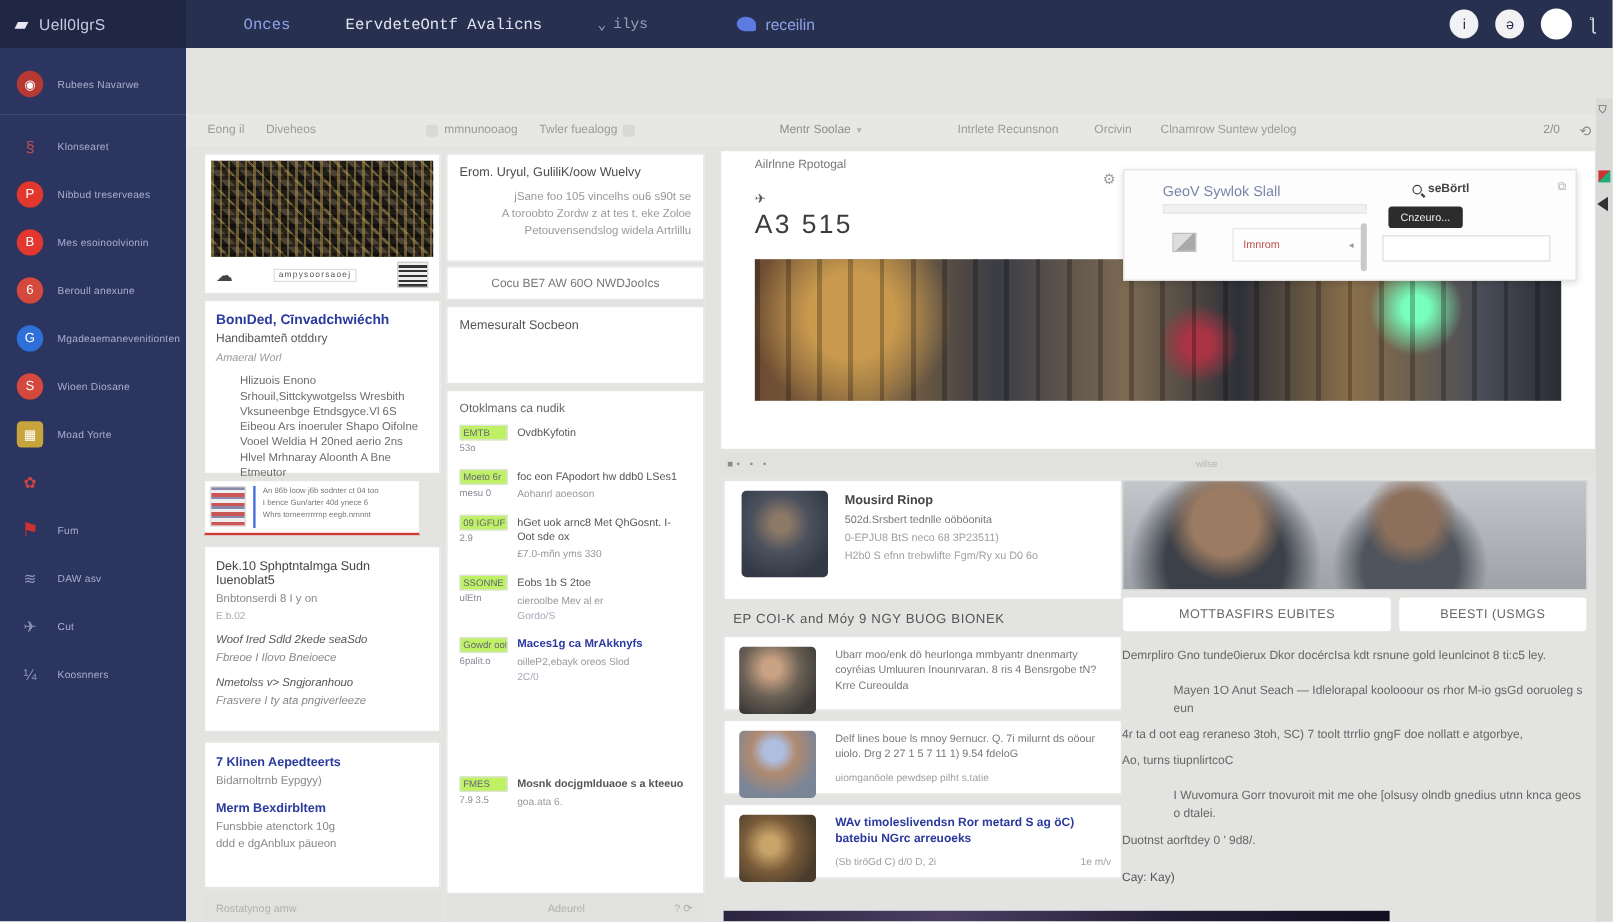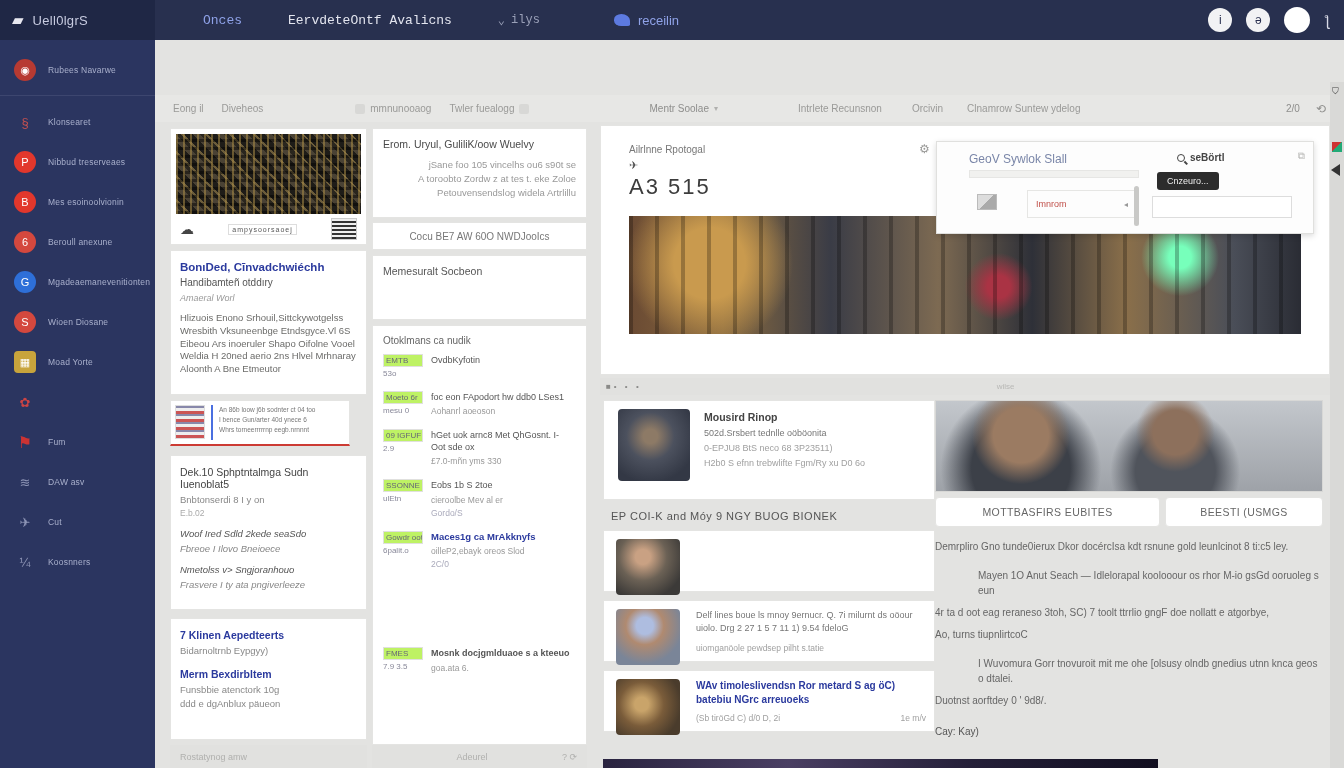--- a/index.html
+++ b/index.html
@@ -66,21 +66,21 @@
       repeating-linear-gradient(45deg, #4a4234 0 5px, #2a261e 5px 9px, #6b5c3a 9px 11px, #1e1c18 11px 17px);
   }
   .c1-logo-row { display:flex; align-items:center; justify-content:space-between; padding:4px 4px 0 4px; }
   .c1-logo { font-size:14px; color:#444; }
   .c1-barcode { font-size:7px; color:#555; letter-spacing:1px; border:1px solid #ddd; padding:1px 3px; }
   .c1-mini-thumb { width:26px; height:22px; border:1px solid #ccc; background:repeating-linear-gradient(0deg,#333 0 2px,#eee 2px 4px); }
   .c1-title-card { position:absolute; left:0; top:128px; width:197px; height:145px; padding:10px 9px; }
   .c1-title { color:#2b3a9e; font-size:11.5px; font-weight:bold; margin-bottom:4px; }
   .c1-sub { font-size:10px; color:#555; margin-bottom:5px; }
   .c1-meta { font-size:9px; color:#999; font-style:italic; margin-bottom:9px; }
-  .c1-body { font-size:9.5px; color:#6b6b69; line-height:1.35; }
+  .c1-body { font-size:9.5px; color:#6b6b69; line-height:1.35;margin-left:20px; }
   .c1-mini-card { position:absolute; left:0; top:278px; width:180px; height:46px; border-bottom:2px solid #cc3b33; display:flex; gap:6px; padding:4px; }
   .c1-mini-card .thumb { width:30px; height:34px; background:repeating-linear-gradient(0deg,#c55 0 3px,#eee 3px 6px,#88a 6px 8px); border:1px solid #ddd; }
   .c1-mini-card .vline { width:2px; background:#4a6fe0; height:100%; }
   .c1-mini-lines { font-size:6.5px; color:#777; line-height:1.5; }
   .c1-list-card { position:absolute; left:0; top:333px; width:197px; height:155px; padding:10px 9px; }
   .c1-list-title { font-size:10.5px; color:#444; margin-bottom:4px; }
   .c1-list-sub { font-size:9.5px; color:#888; margin-bottom:3px; }
   .c1-list-meta { font-size:8.5px; color:#aaa; margin-bottom:10px; }
   .c1-pair { margin-bottom:10px;font-style:italic; }
   .c1-pair .a { font-size:9.5px; color:#555; margin-bottom:4px; }
@@ -106,21 +106,21 @@
   .c2-thumb .t1 { font-size:8px; color:#667; background:#bef264; border:1px solid #e0e0de; padding:1px 2px; margin-bottom:2px; overflow:hidden; white-space:nowrap; }
   .c2-thumb .t2 { font-size:8px; color:#889; }
   .c2-rowtext .rt { font-size:9px; color:#555; line-height:1.35; }
   .c2-rowtext .rs { font-size:8.5px; color:#999; margin-top:3px; }
   .c2-rowtext .rm { font-size:8.5px; color:#aab; margin-top:3px; }
   .c2-rowtext .blue { color:#2b3a9e; font-weight:bold; font-size:9.5px; }
 
   
   .mainp { position:absolute; left:445px; top:0; width:732px; height:646px; }
   .m-top-card { position:absolute; left:0; top:3px; width:730px; height:250px; }
-  .m-kicker { position:absolute; left:28px; top:18px; font-size:10px; color:#777; }
+  .m-kicker { position:absolute; left:28px; top:6px; font-size:10px; color:#777; }
   .m-plane { position:absolute; left:28px; top:33px; font-size:11px; color:#555; }
   .m-big { position:absolute; left:28px; top:48px; font-size:22px; color:#3c3c3c; letter-spacing:2px; }
   .m-gear { position:absolute; left:318px; top:16px; color:#9a9a98; font-size:12px; }
   .m-photo { position:absolute; left:28px; top:90px; width:672px; height:118px;
     background:
       repeating-linear-gradient(90deg, rgba(0,0,0,.25) 0 4px, transparent 4px 26px),
       radial-gradient(circle at 12% 40%, #c99a4e 0 6%, transparent 14%),
       radial-gradient(circle at 55% 60%, #a34 0 3%, transparent 9%),
       radial-gradient(circle at 82% 35%, #7fb 0 2%, transparent 7%),
       linear-gradient(90deg,#6a4a33,#8a6b40 14%,#3a3c46 30%,#7d6a52 46%,#2e3038 60%,#8a6f4a 74%,#4a4e58 90%,#2a2c34);
@@ -482,20 +482,21 @@
             <div class="t-line">502d.Srsbert tednlle oöböonita</div>
             <div class="t-line lite">0-EPJU8 BtS neco 68 3P23511)</div>
             <div class="t-line lite">H2b0 S efnn trebwlifte Fgm/Ry xu D0 6o</div>
           </div>
         </div>
 
         <div class="m-sec-head">EP COI-K and Móy 9 NGY BUOG BIONEK</div>
 
         <div class="m-li">
           <div class="av"></div>
+          <div class="body">Ubarr moo/enk dö heurlonga mmbyantr dnenmarty coyréias Umluuren Inounrvaran. 8 ris 4 Bensrgobe tN? Krre Cureoulda</div>
         </div>
 
         <div class="m-li">
           <div class="av" style="background:radial-gradient(circle at 45% 30%, #aebde0 16%, #b08a70 36%, #7a8598 72%)"></div>
           <div class="body">Delf lines boue ls mnoy 9ernucr. Q. 7i milurnt ds oöour uiolo. Drg 2 27 1 5 7 11 1) 9.54 fdeloG</div>
           <div class="sub">uiomganöole pewdsep pilht s.tatie</div>
         </div>
 
         <div class="m-li">
           <div class="av" style="background:radial-gradient(circle at 40% 45%, #c9a46a 14%, #7a5c3a 45%, #4a3c2c 80%)"></div>

